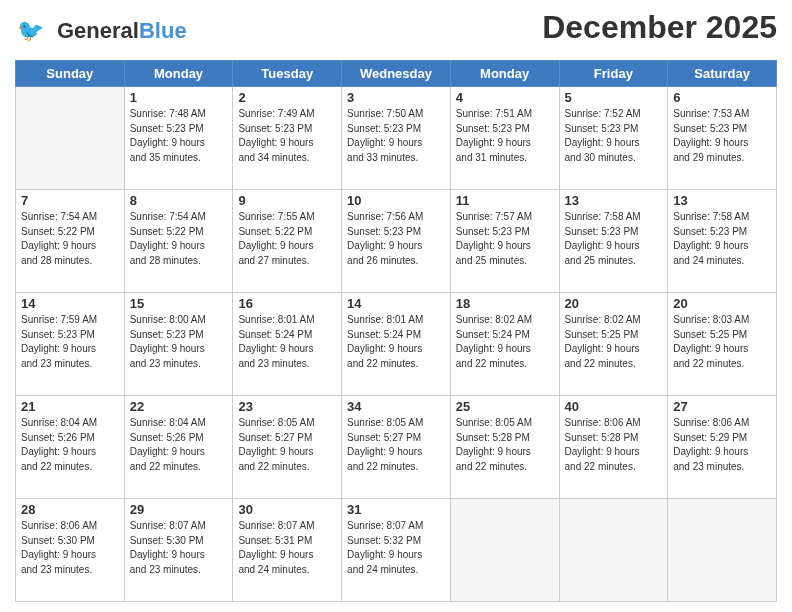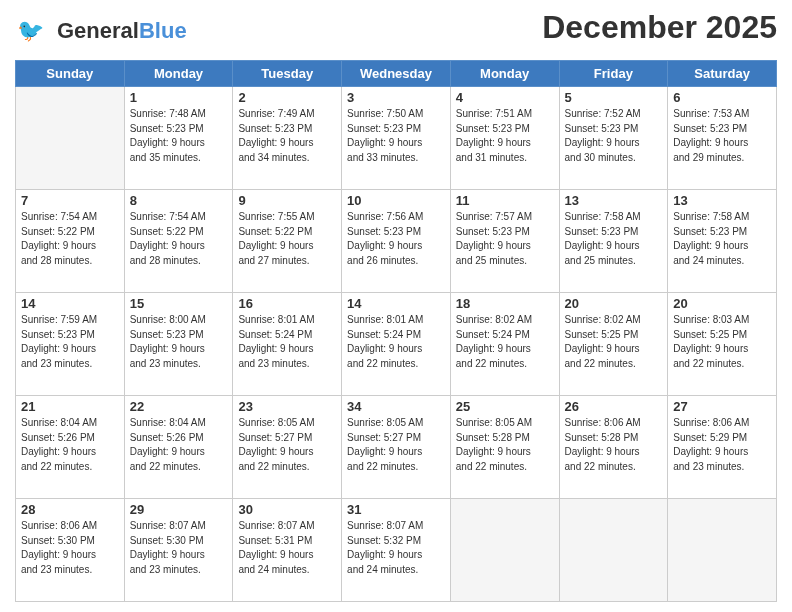--- a/index.html
+++ b/index.html
@@ -222,21 +222,21 @@
           </td>
           <td>
             <span class="day-number">34</span>
             <div class="day-info">Sunrise: 8:05 AM<br>Sunset: 5:27 PM<br>Daylight: 9 hours<br>and 22 minutes.</div>
           </td>
           <td>
             <span class="day-number">25</span>
             <div class="day-info">Sunrise: 8:05 AM<br>Sunset: 5:28 PM<br>Daylight: 9 hours<br>and 22 minutes.</div>
           </td>
           <td>
-            <span class="day-number">26</span>
+            <span class="day-number">40</span>
             <div class="day-info">Sunrise: 8:06 AM<br>Sunset: 5:28 PM<br>Daylight: 9 hours<br>and 22 minutes.</div>
           </td>
           <td>
             <span class="day-number">27</span>
             <div class="day-info">Sunrise: 8:06 AM<br>Sunset: 5:29 PM<br>Daylight: 9 hours<br>and 23 minutes.</div>
           </td>
         </tr>
         <tr>
           <td>
             <span class="day-number">28</span>

